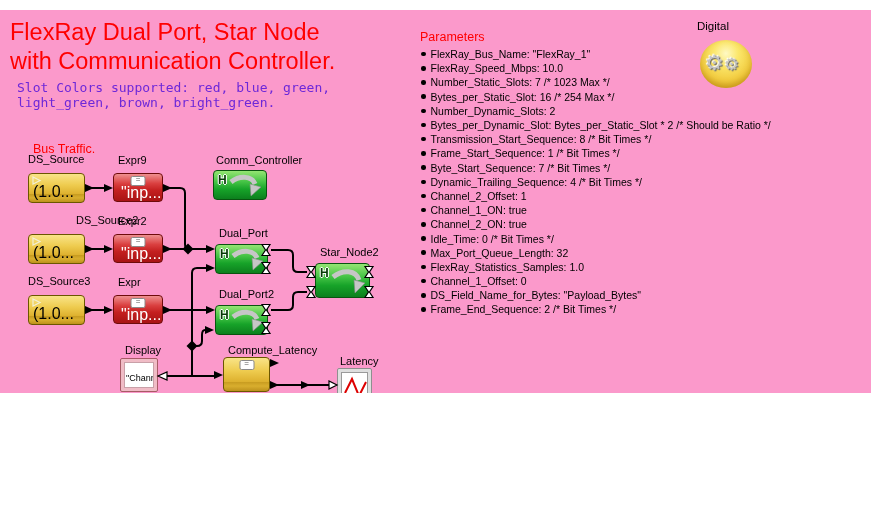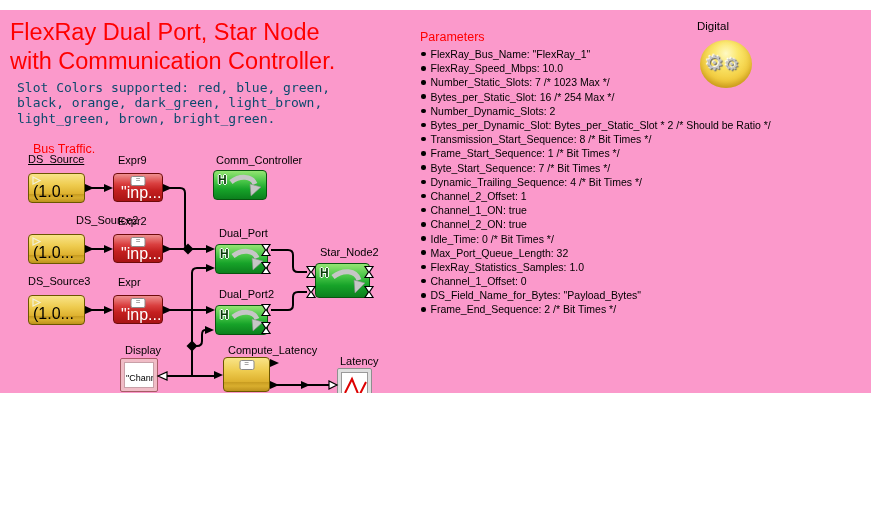--- a/index.html
+++ b/index.html
@@ -1,21 +1,21 @@
 <!DOCTYPE html>
 <html><head>
 <meta charset="utf-8">
 <style>
   html,body{margin:0;padding:0;}
   .canvas{position:relative;width:871px;height:383px;background:#fb99cb;overflow:hidden;
           font-family:"Liberation Sans",sans-serif;margin-top:10px;}
   .abs{position:absolute;}
   
   .model-title{left:10px;top:8px;color:#ff0000;font-size:23.5px;line-height:29px;white-space:nowrap;}
-  .slot-note{left:17px;top:70px;color:#0c4a6e;font-family:"DejaVu Sans Mono",monospace;
+  .slot-note{left:17px;top:70px;color:#6d28d9;font-family:"DejaVu Sans Mono",monospace;
              font-size:13px;line-height:15.3px;white-space:nowrap;}
   .red-note{color:#ff0000;white-space:nowrap;}
   .bus-traffic{left:33px;top:132px;font-size:12.5px;}
   .uengine{left:170px;top:413px;font-size:15px;}
   .params-head{left:420px;top:20px;font-size:12.5px;}
   .digital-label{left:697px;top:10px;font-size:11.5px;color:#000;}
   
   .params{left:421px;top:37px;margin:0;padding:0;list-style:none;}
   .params li{height:14.2px;display:flex;align-items:center;font-size:10.5px;color:#000;white-space:nowrap;}
   .params .dot{width:4.5px;height:4.5px;border-radius:50%;background:#000;margin-right:5px;flex-shrink:0;}
@@ -56,21 +56,20 @@
 <body>
 
 <div class="canvas">
 
   <div class="abs model-title">
     <div>FlexRay Dual Port, Star Node</div>
     <div>with Communication Controller.</div>
   </div>
   <div class="abs slot-note">
     <div>Slot Colors supported: red, blue, green,</div>
-    <div>black, orange, dark_green, light_brown,</div>
     <div>light_green, brown, bright_green.</div>
   </div>
   <div class="abs red-note bus-traffic">Bus Traffic.</div>
   <div class="abs red-note uengine">uEngine</div>
 
   <div class="abs red-note params-head">Parameters</div>
   <ul class="abs params">
     <li>
         <span class="dot"></span>
         <span>FlexRay_Bus_Name: "FlexRay_1"</span>
@@ -148,21 +147,21 @@
         <span>Frame_End_Sequence: 2 /* Bit Times */</span>
       </li>
   </ul>
 
   <div class="abs digital-label">Digital</div>
   <div class="abs ball">
     <span class="gear" style="left:5px;top:11px;font-size:21px;">⚙</span>
     <span class="gear" style="left:24px;top:14px;font-size:17px;">⚙</span>
   </div>
 
-  <div class="abs nlabel" style="left:28px;top:143px;text-decoration:underline;">DS_Source</div>
+  <div class="abs nlabel" style="left:28px;top:143px;">DS_Source</div>
   <div class="abs nlabel" style="left:28px;top:204px;padding-left:48px;">DS_Source2</div>
   <div class="abs nlabel" style="left:28px;top:265px;">DS_Source3</div>
   <div class="abs nlabel" style="left:118px;top:144px;">Expr9</div>
   <div class="abs nlabel" style="left:118px;top:205px;">Expr2</div>
   <div class="abs nlabel" style="left:118px;top:266px;">Expr</div>
   <div class="abs nlabel" style="left:216px;top:144px;">Comm_Controller</div>
   <div class="abs nlabel" style="left:219px;top:217px;">Dual_Port</div>
   <div class="abs nlabel" style="left:219px;top:278px;">Dual_Port2</div>
   <div class="abs nlabel" style="left:320px;top:236px;">Star_Node2</div>
   <div class="abs nlabel" style="left:125px;top:334px;">Display</div>

